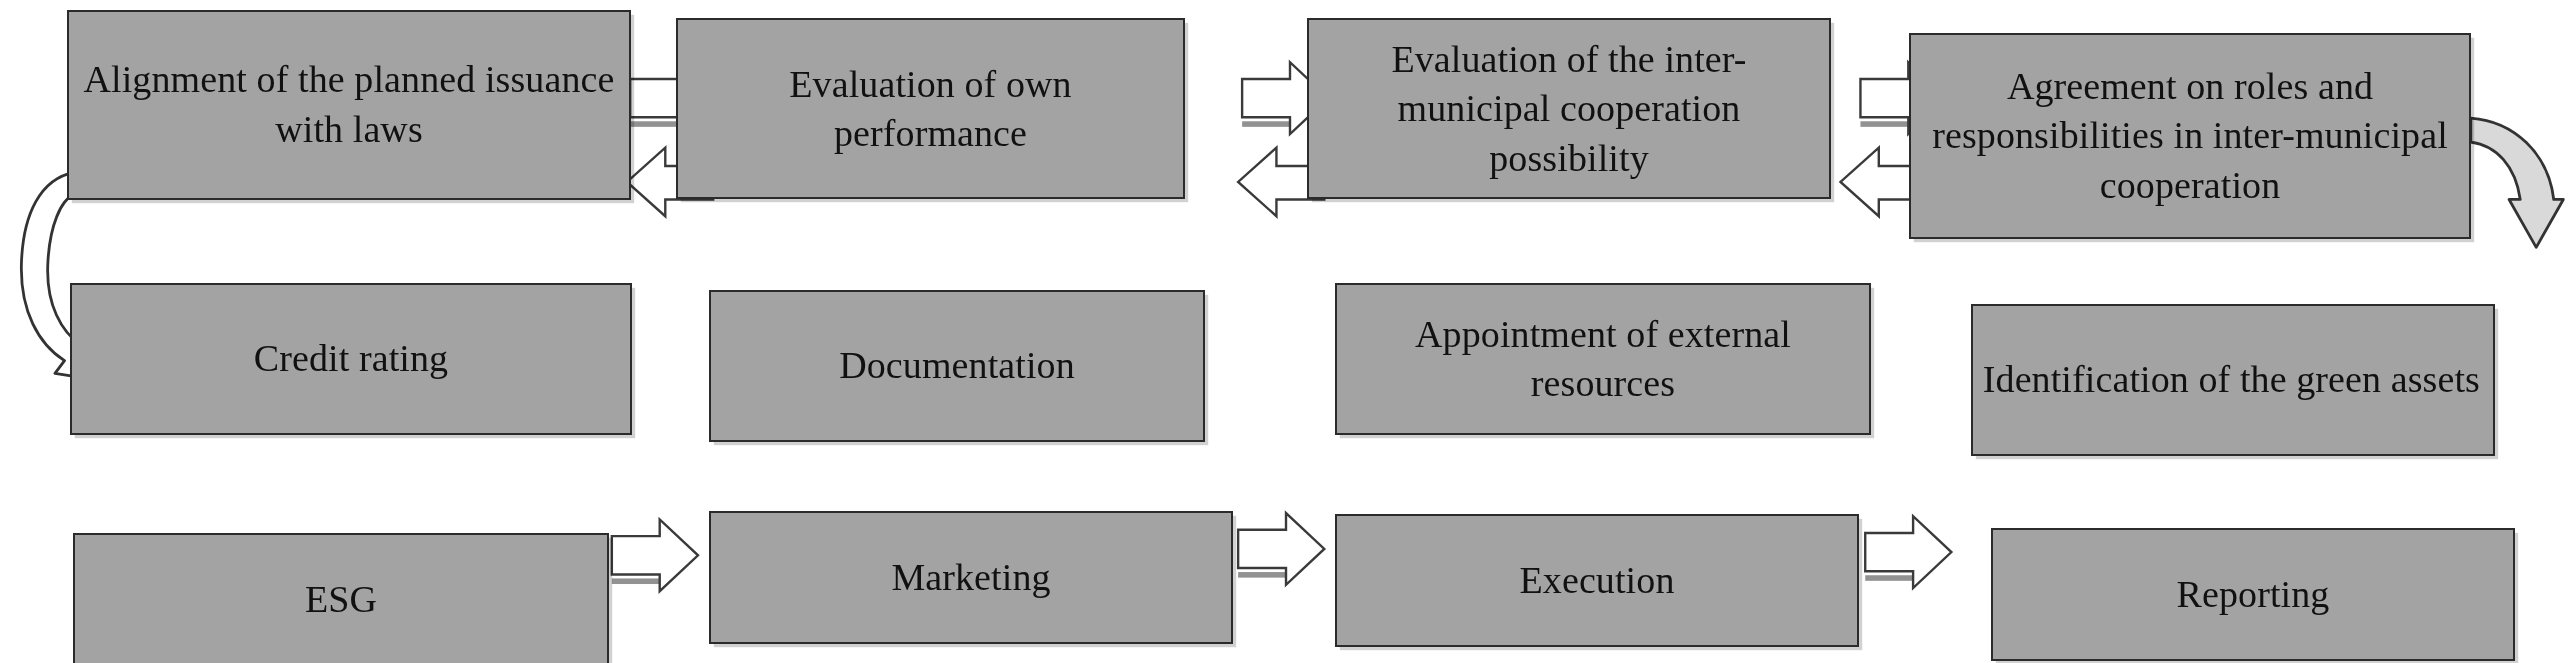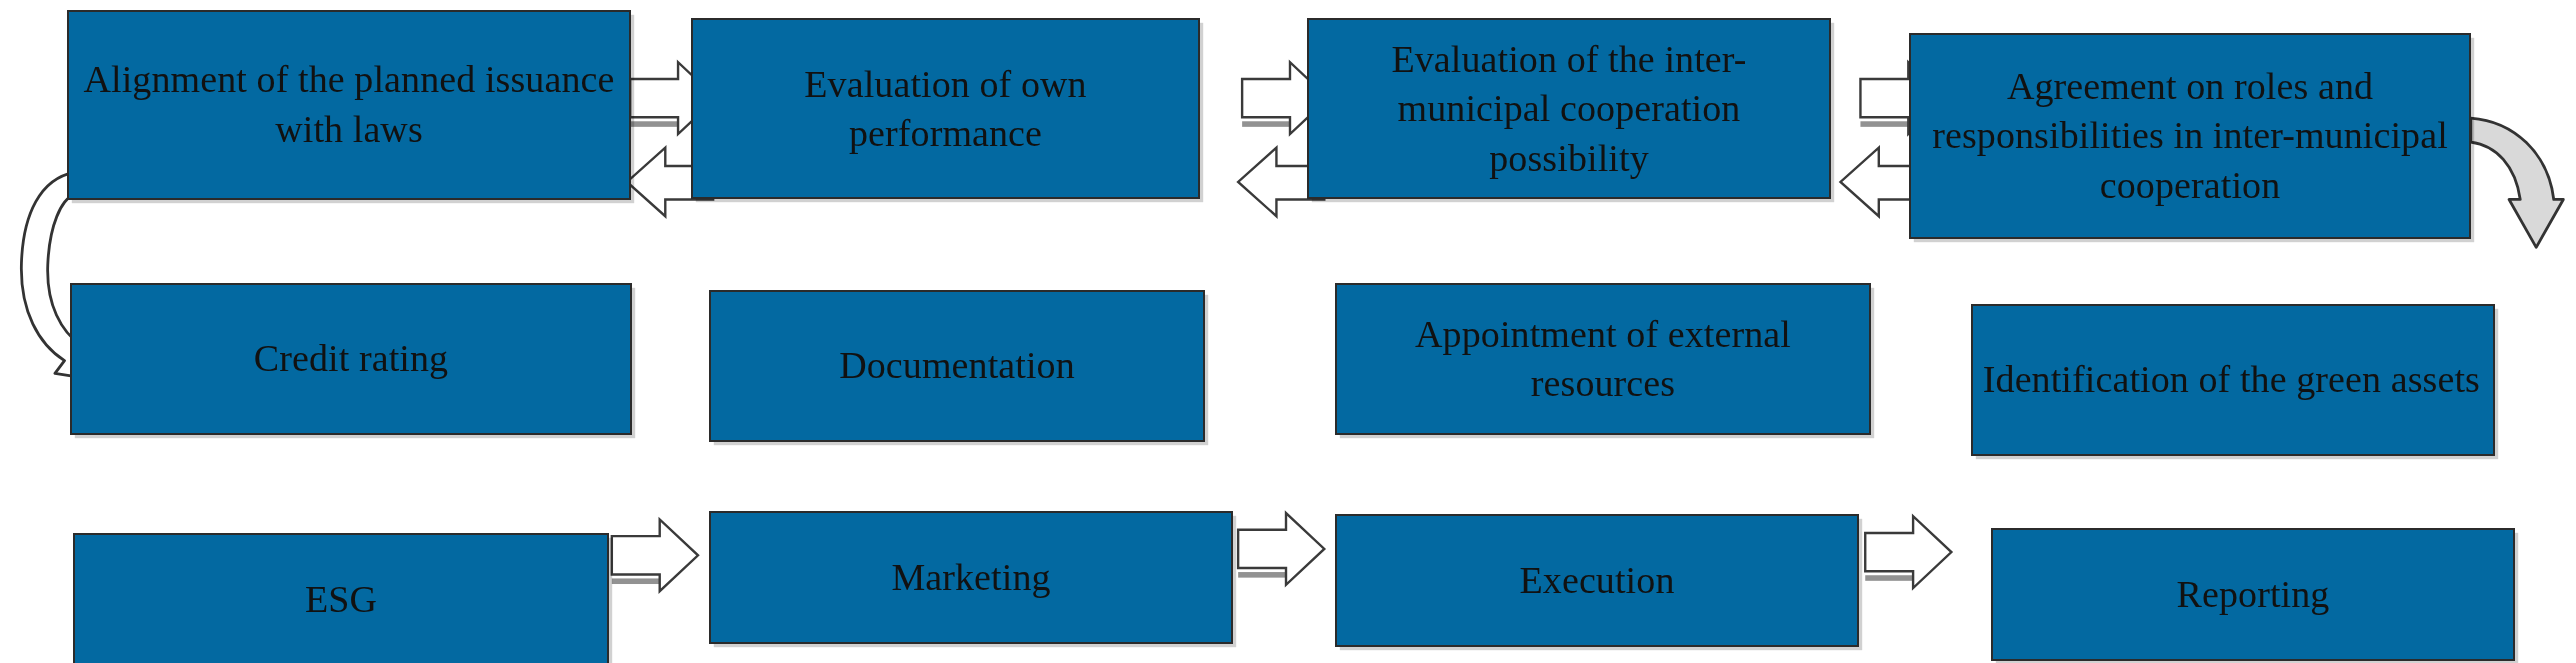--- a/index.html
+++ b/index.html
@@ -15,21 +15,21 @@
     width: 2576px;
     height: 663px;
     background: #ffffff;
     overflow: hidden;
   }
 
   
   .node {
     position: absolute;
     box-sizing: border-box;
-    background: #0369a1;
+    background: #a3a3a3;
     border: 2.4px solid #2b2b2b;
     display: flex;
     align-items: center;
     justify-content: center;
     text-align: center;
     color: #111111;
     font-size: 38px;
     line-height: 1.30;
     padding: 3.2px 11.2px;
     letter-spacing: 0.1px;
@@ -151,21 +151,21 @@
       <rect class="arrowshade" x="2337" y="671" width="64" height="7"></rect>
       <rect class="arrowshade" x="2337" y="721" width="64" height="7"></rect>
       <path class="blockarrow" d="M 2337,668 L 2397,668 L 2397,647 L 2445,692 L 2397,737 L 2397,716 L 2337,716 Z"></path>
     </g>
   </svg>
 
   <div class="node" style="left:67px; top:9.6px; width:564px; height:190px;">
     <span class="node-text">Alignment of the planned issuance with laws</span>
   </div>
 
-  <div class="node" style="left:691px; top:18.4px; width:509px; height:181px;">
+  <div class="node" style="left:676px; top:18.4px; width:509px; height:181px;">
     <span class="node-text">Evaluation of own performance</span>
   </div>
 
   <div class="node" style="left:1291px; top:18.4px; width:524px; height:181px;margin-left:16px;">
     <span class="node-text">Evaluation of the inter-municipal cooperation possibility</span>
   </div>
 
   <div class="node" style="left:1909px; top:33px; width:562px; height:206px;justify-content:flex-end;">
     <span class="node-text">Agreement on roles and responsibilities in inter-municipal cooperation</span>
   </div>

